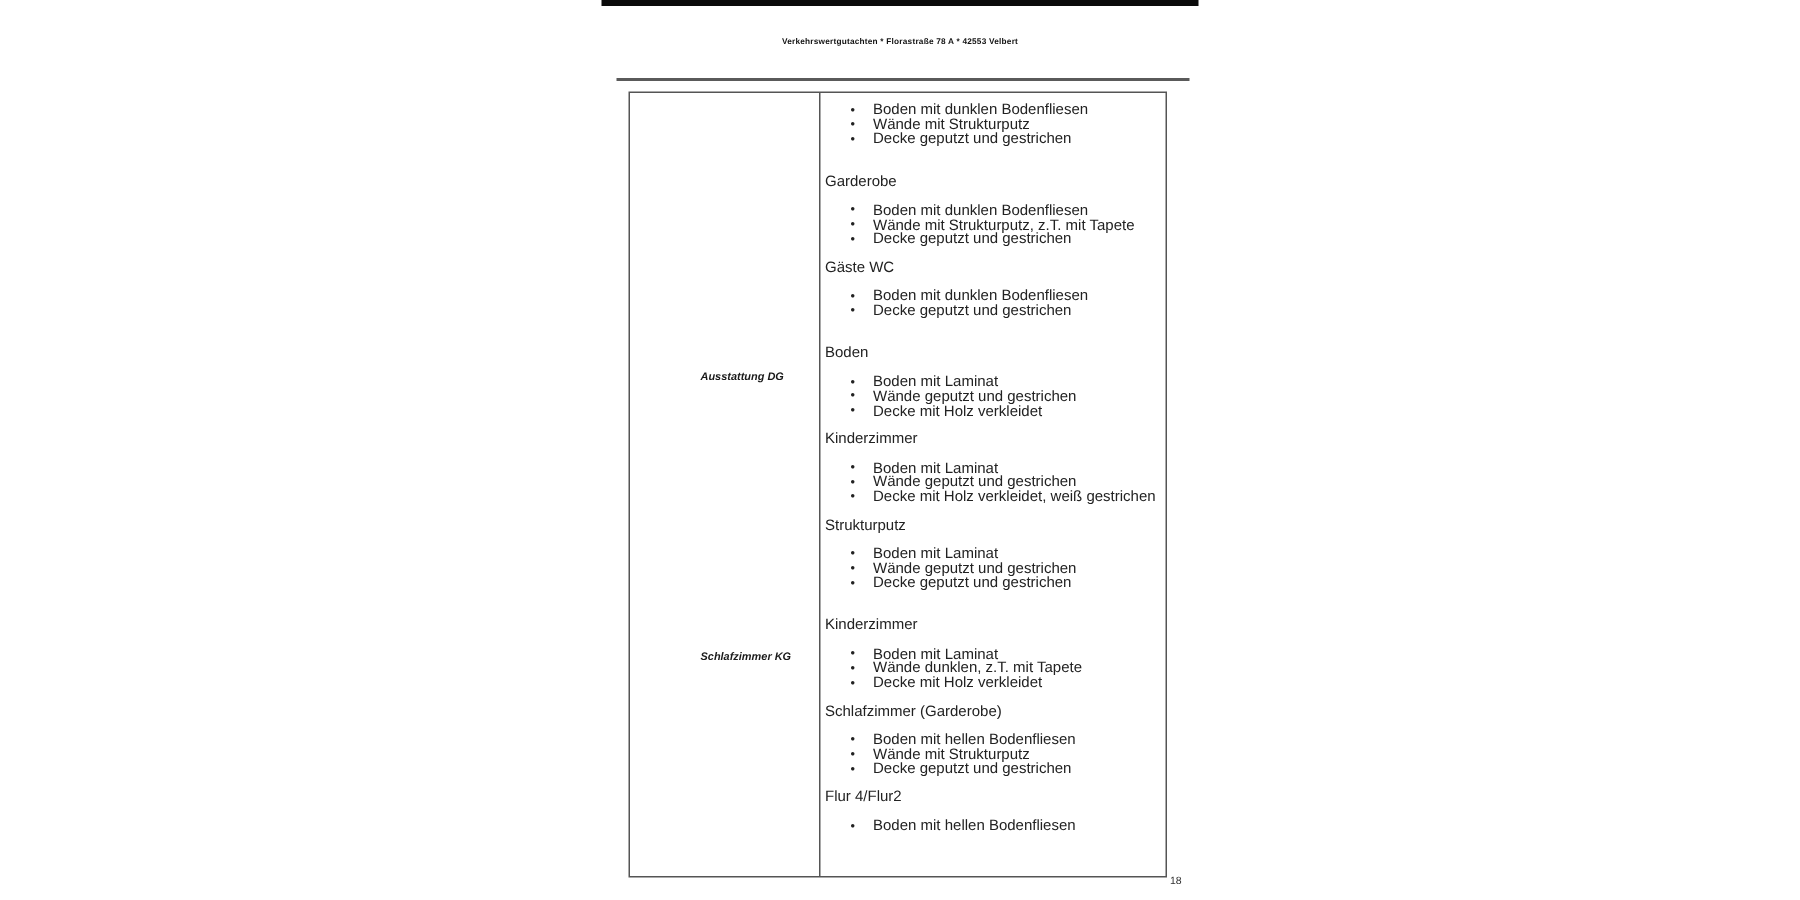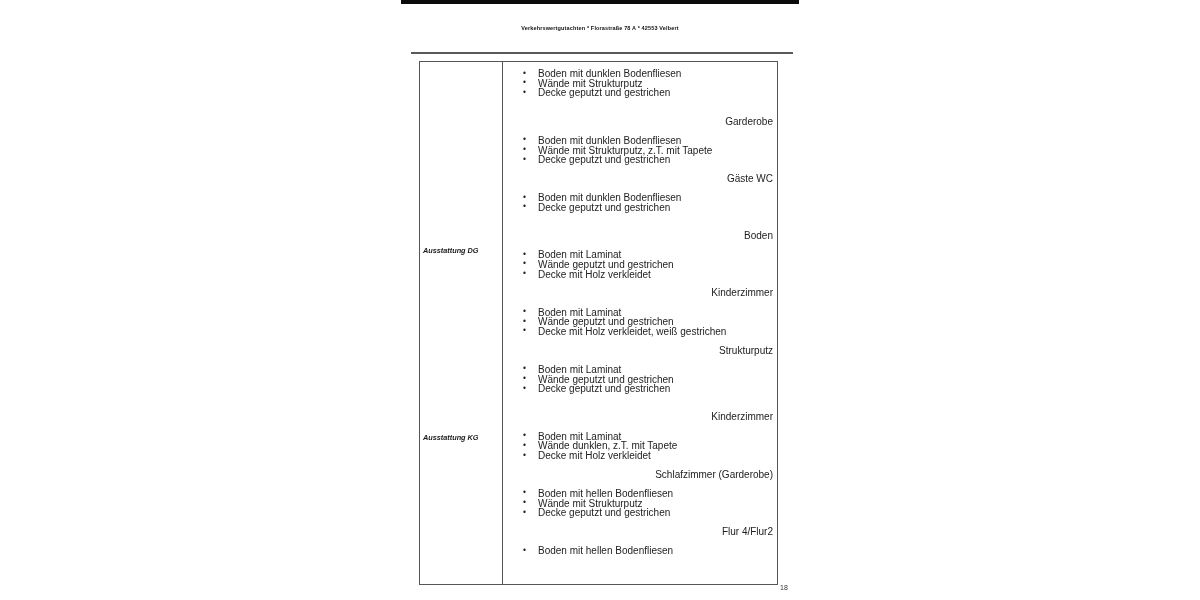--- a/index.html
+++ b/index.html
@@ -42,20 +42,21 @@
     box-sizing: border-box;
     display: flex;
     background: #fff;
   }
   .col-left {
     flex: 0 0 83px;
     width: 83px;
     border-right: 1px solid #555;
     box-sizing: border-box;
     position: relative;
+    margin-left: 44px;
   }
   .row-label {
     position: absolute;
     left: 3px;
     font-size: 7.3px;
     line-height: 9px;
     font-weight: bold;
     font-style: italic;
     color: #1a1a1a;
     white-space: nowrap;
@@ -67,21 +68,21 @@
     box-sizing: border-box;
     padding: 7px 4px 0 3px;
     font-size: 10px;
     line-height: 9.7px;
     color: #222;
     overflow: hidden;
   }
   .section { margin-top: 9px; }
   .section:first-child { margin-top: 0; }
   .section.extra-gap { margin-top: 18.5px; }
-  .section-heading { margin-bottom: 9.5px; white-space: nowrap; text-align: right; }
+  .section-heading { margin-bottom: 9.5px; white-space: nowrap; }
   .bullet-list { margin: 0; padding: 0; list-style: none; }
   .bullet-list li {
     position: relative;
     padding-left: 32px;
     max-width: 222px;
   }
   .bullet-list li::before {
     content: "\2022";
     position: absolute;
     left: 17px; top: -0.5px;
@@ -100,21 +101,21 @@
 
 <div class="top-bar"></div>
 
 <div class="doc-header">Verkehrswertgutachten * Florastraße 78 A * 42553 Velbert</div>
 
 <div class="header-rule"></div>
 
 <div class="ausstattung-table">
   <div class="col-left">
     <div class="row-label dg">Ausstattung DG</div>
-    <div class="row-label kg">Ausstattung KG</div>
+    <div class="row-label kg">Schlafzimmer KG</div>
   </div>
   <div class="col-right" id="sections-container">
       <div class="section">
         <ul class="bullet-list">
           <li>Boden mit dunklen Bodenfliesen</li>
           <li>Wände mit Strukturputz</li>
           <li>Decke geputzt und gestrichen</li>
         </ul>
       </div>
       <div class="section extra-gap">

